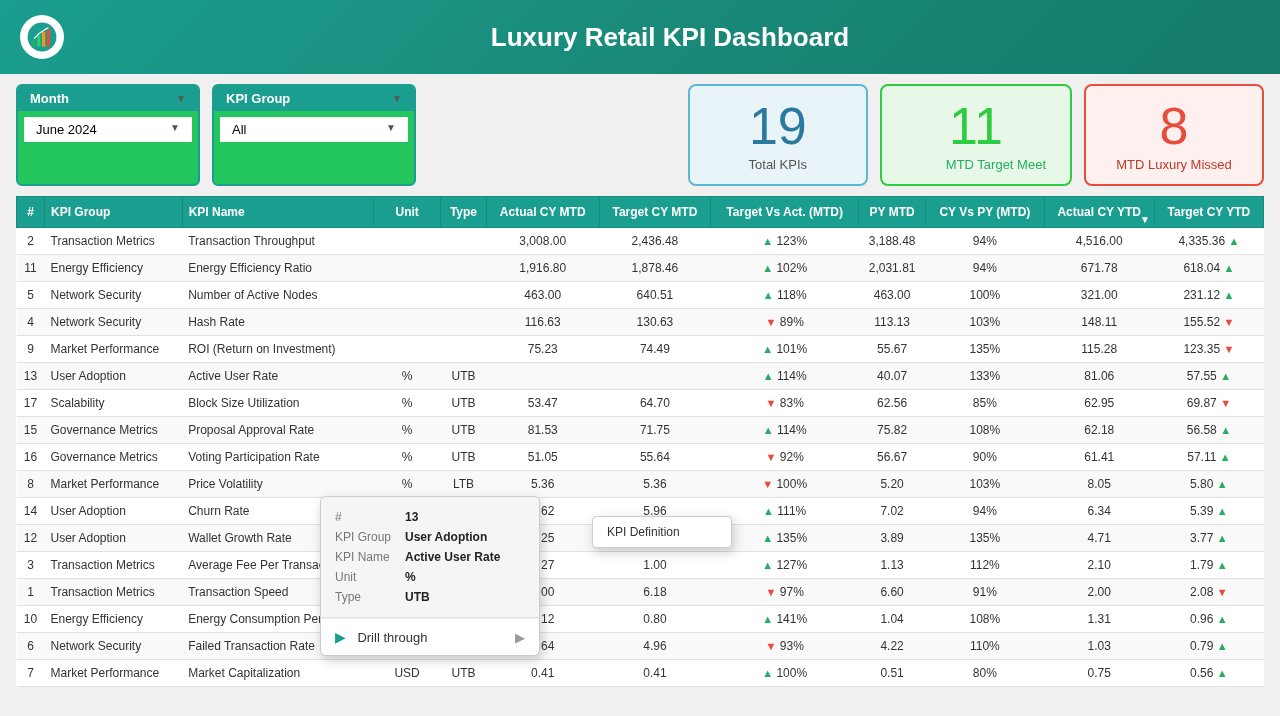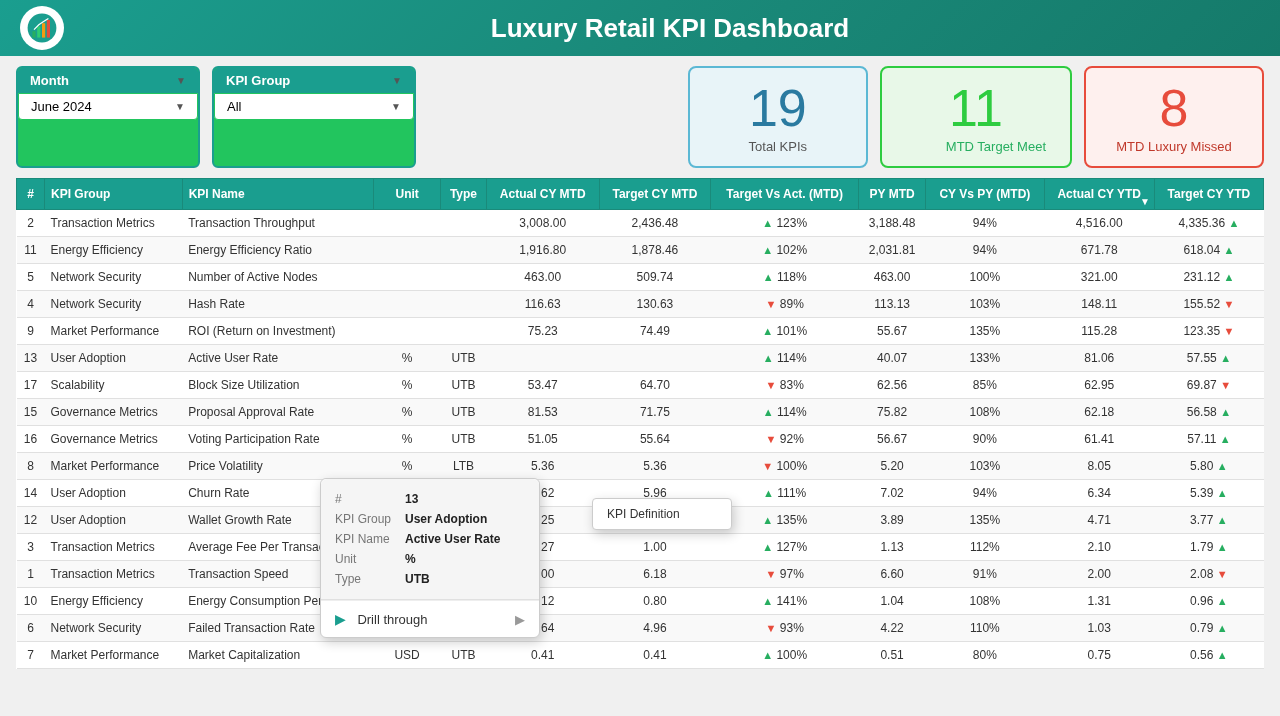--- a/index.html
+++ b/index.html
@@ -1,42 +1,42 @@
 <!DOCTYPE html>
 <html><head>
   <meta charset="utf-8">
   <style>
     * { box-sizing: border-box; margin: 0; padding: 0; font-family: Arial, sans-serif; }
     body { background: #f0f0f0; width: 1280px; min-height: 716px; overflow-x: hidden; }
 
     
     .header {
       background: linear-gradient(135deg, #1a9e8f 0%, #1a8a7a 50%, #157a6a 100%);
-      display: flex; align-items: center; padding: 10px 20px; height: 56px;
+      display: flex; align-items: center; padding: 10px 20px; height: 74px;
     }
     .logo {
       width: 44px; height: 44px; border-radius: 50%; background: white;
       display: flex; align-items: center; justify-content: center; margin-right: 16px;
       flex-shrink: 0;
     }
     .logo svg { width: 32px; height: 32px; }
     .header-title { color: white; font-size: 26px; font-weight: bold; flex: 1; text-align: center; }
 
     
     .top-controls {
       display: flex; align-items: stretch; padding: 10px 16px; gap: 12px;
       background: #f0f0f0;
     }
     .filter-label {
       background: #1a9e8f; color: white; padding: 5px 12px; border-radius: 4px 4px 0 0;
       font-size: 13px; font-weight: bold; display: flex; align-items: center; justify-content: space-between;
     }
     .filter-value {
-      background: white; border: 1px solid #22c55e; padding: 5px 12px; border-radius: 0 0 4px 4px;
-      font-size: 13px; display: flex; align-items: center; justify-content: space-between;
+      background: white; border: 6px solid #22c55e; padding: 5px 12px; border-radius: 0 0 4px 4px;
+      font-size: 13px; display: flex; align-items: flex-start; justify-content: space-between;
       min-width: 180px;
     }
     .filter-box { background: #22c55e; border: 1px solid #ccc; border-radius: 4px; overflow: hidden; }
     .chevron { font-size: 10px; color: #555; }
 
     .kpi-cards { display: flex; gap: 12px; margin-left: auto; }
     .kpi-card {
       border-radius: 8px; padding: 12px 24px; text-align: center;
       display: flex; flex-direction: column; align-items: center; justify-content: center;
       min-width: 180px;
@@ -221,21 +221,21 @@
         <span class="arrow-up">▲</span>
       </td>
     </tr>
         <tr>
       <td>5</td>
       <td class="left">Network Security</td>
       <td class="left">Number of Active Nodes</td>
       <td></td>
       <td></td>
       <td>463.00</td>
-      <td>509.74</td>
+      <td>640.51</td>
       <td>
         <span class="arrow-up">▲</span>
         118%
       </td>
       <td>463.00</td>
       <td>
         100%
       </td>
       <td>321.00</td>
       <td>

